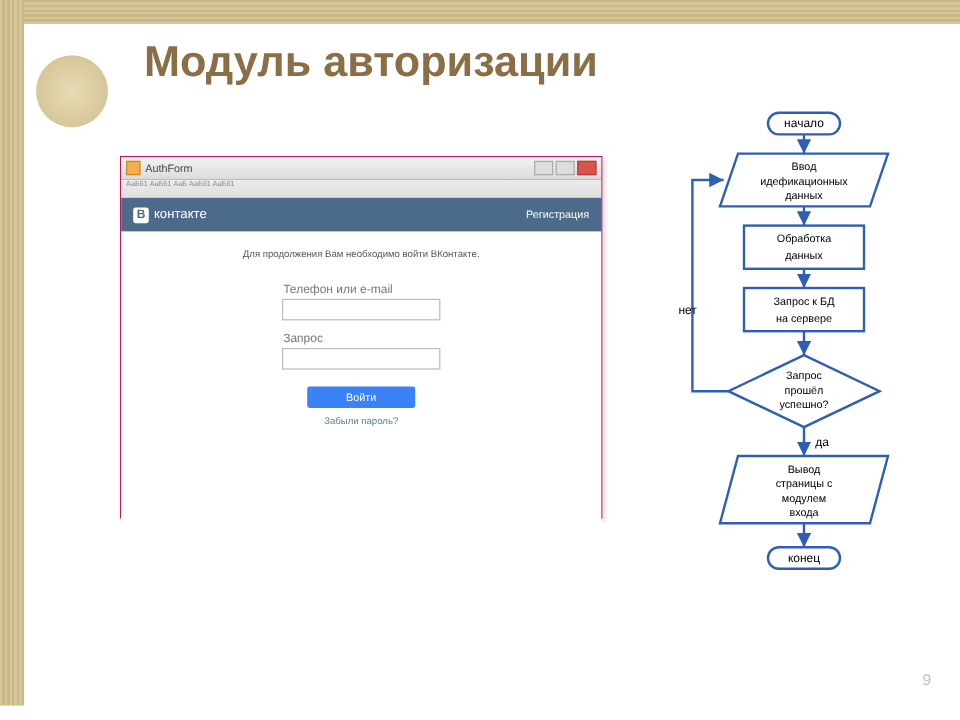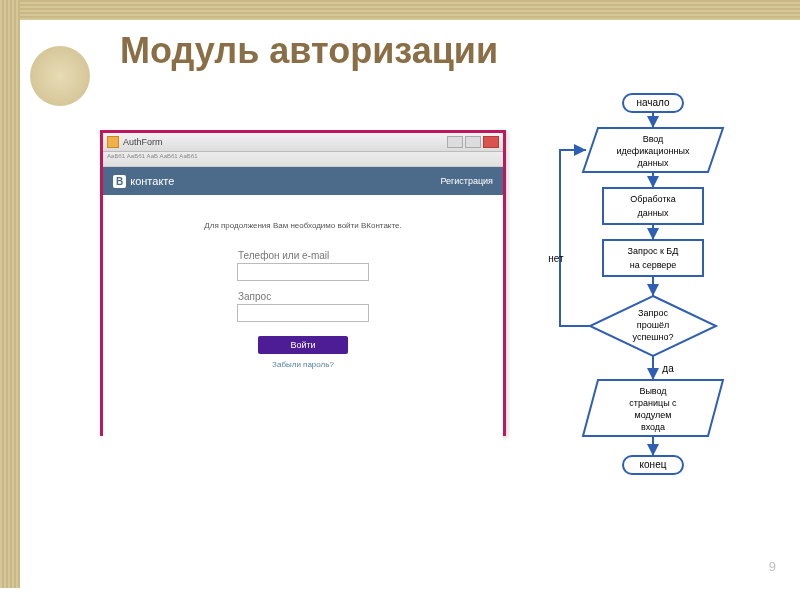--- a/index.html
+++ b/index.html
@@ -7,40 +7,40 @@
   .border-top{position:absolute;top:0;left:0;right:0;height:20px;
     background:repeating-linear-gradient(0deg,#d6c79a,#d6c79a 2px,#c9b784 2px,#c9b784 4px);}
   .border-left{position:absolute;top:0;left:0;bottom:0;width:20px;
     background:repeating-linear-gradient(90deg,#d6c79a,#d6c79a 2px,#c9b784 2px,#c9b784 4px);}
   .circle-deco{position:absolute;top:46px;left:30px;width:60px;height:60px;border-radius:50%;
     background:radial-gradient(circle,#e8dcb5 0%,#d6c79a 70%);}
   .title{position:absolute;top:30px;left:120px;font-size:36px;font-weight:bold;color:#8a6e46;}
   .pagenum{position:absolute;bottom:14px;right:24px;font-size:13px;color:#bfbfbf;}
 
   
-  .shot{position:absolute;top:130px;left:100px;width:400px;height:300px;border:3px solid #be185d;background:#fff;box-shadow:2px 2px 4px rgba(0,0,0,0.15);}
+  .shot{position:absolute;top:130px;left:100px;width:400px;height:300px;border:1px solid #be185d;background:#fff;box-shadow:2px 2px 4px rgba(0,0,0,0.15);}
   .shot .titlebar{height:18px;background:linear-gradient(#f3f3f3,#dcdcdc);border-bottom:1px solid #bbb;font-size:9px;display:flex;align-items:center;padding:0 4px;color:#444;}
   .shot .titlebar .icon{width:10px;height:10px;background:#f2b04c;border:1px solid #c88a1e;margin-right:4px;}
   .shot .titlebar .winbtns{margin-left:auto;display:flex;gap:2px;}
   .shot .titlebar .wb{width:14px;height:10px;background:#ddd;border:1px solid #aaa;}
   .shot .titlebar .wb.close{background:#d9534f;border-color:#b33b38;}
   .shot .ribbon{height:12px;background:linear-gradient(#ececec,#e0e0e0);font-size:6px;color:#888;padding:1px 4px;border-bottom:1px solid #ccc;white-space:nowrap;overflow:hidden;}
   .shot .vkbar{height:28px;background:#4c6b8a;display:flex;align-items:center;color:#fff;padding:0 10px;}
   .shot .vkbar .logo{background:#fff;color:#4c6b8a;font-size:10px;font-weight:bold;padding:1px 3px;border-radius:2px;margin-right:4px;}
   .shot .vkbar .brand{font-size:11px;font-weight:normal;}
   .shot .vkbar .reg{margin-left:auto;font-size:9px;}
-  .shot .page{background:#fff;height:calc(100% - 58px);display:flex;flex-direction:column;align-items:center;padding-top:26px;}
+  .shot .page{background:#fff;height:calc(100% - 58px);display:flex;flex-direction:column;align-items:center;padding-top:14px;}
   .shot .page .msg{font-size:8px;color:#555;margin-bottom:20px;}
   .shot .page .lbl{font-size:10px;color:#777;align-self:center;width:130px;margin-bottom:2px;}
   .shot .page .fld{width:130px;height:16px;border:1px solid #bbb;margin-bottom:10px;background:#fff;}
-  .shot .page .btn{width:90px;height:18px;background:#4c1d95;color:#fff;font-size:9px;display:flex;align-items:center;justify-content:center;border-radius:2px;margin-top:4px;}
+  .shot .page .btn{width:90px;height:18px;background:#3b82f6;color:#fff;font-size:9px;display:flex;align-items:center;justify-content:center;border-radius:2px;margin-top:4px;}
   .shot .page .forgot{font-size:8px;color:#5a7fa6;margin-top:6px;}
 
   
-  .flow{position:absolute;top:92px;right:52px;width:200px;height:440px;}
+  .flow{position:absolute;top:92px;right:35px;width:200px;height:440px;}
   .flow svg{width:100%;height:100%;}
   .fnode{fill:#fff;stroke:#2f5fb2;stroke-width:2;}
   .ftext{font-size:10px;fill:#000;text-anchor:middle;font-family:Arial;}
   .ftext.small{font-size:9px;}
   .arrow{stroke:#2f5fb2;stroke-width:2;fill:none;marker-end:url(#ah);}
   .edgelabel{font-size:10px;fill:#000;text-anchor:middle;}
 </style>
 </head>
 <body>
 

